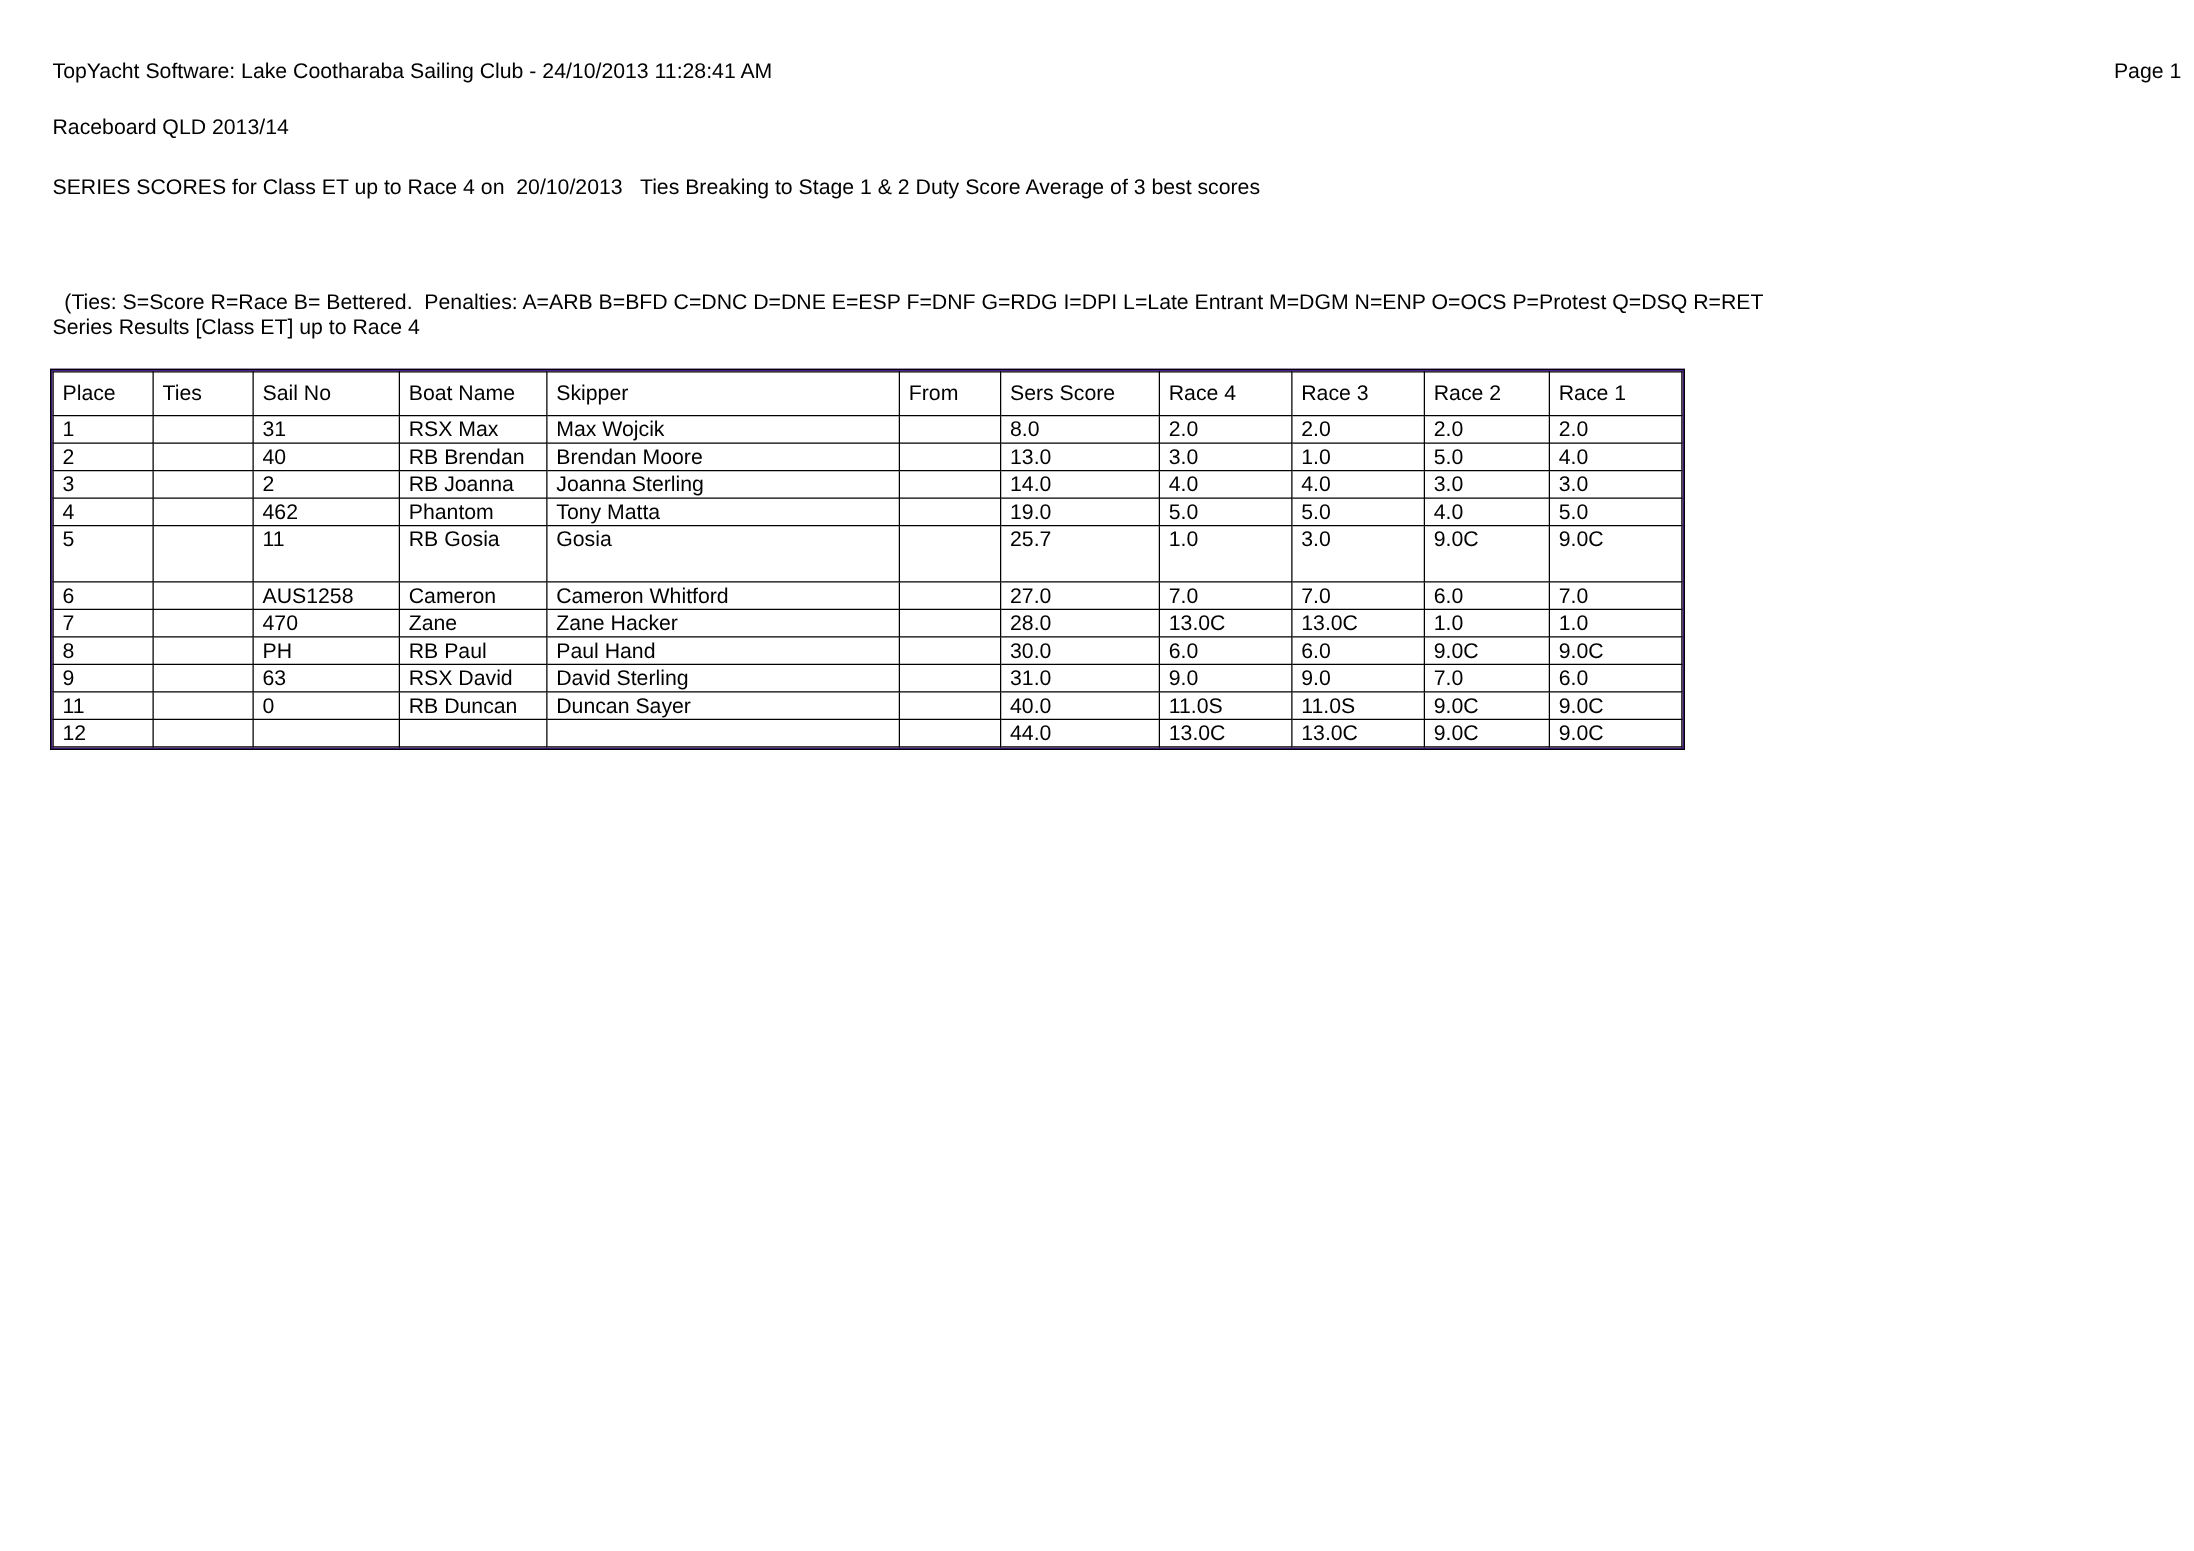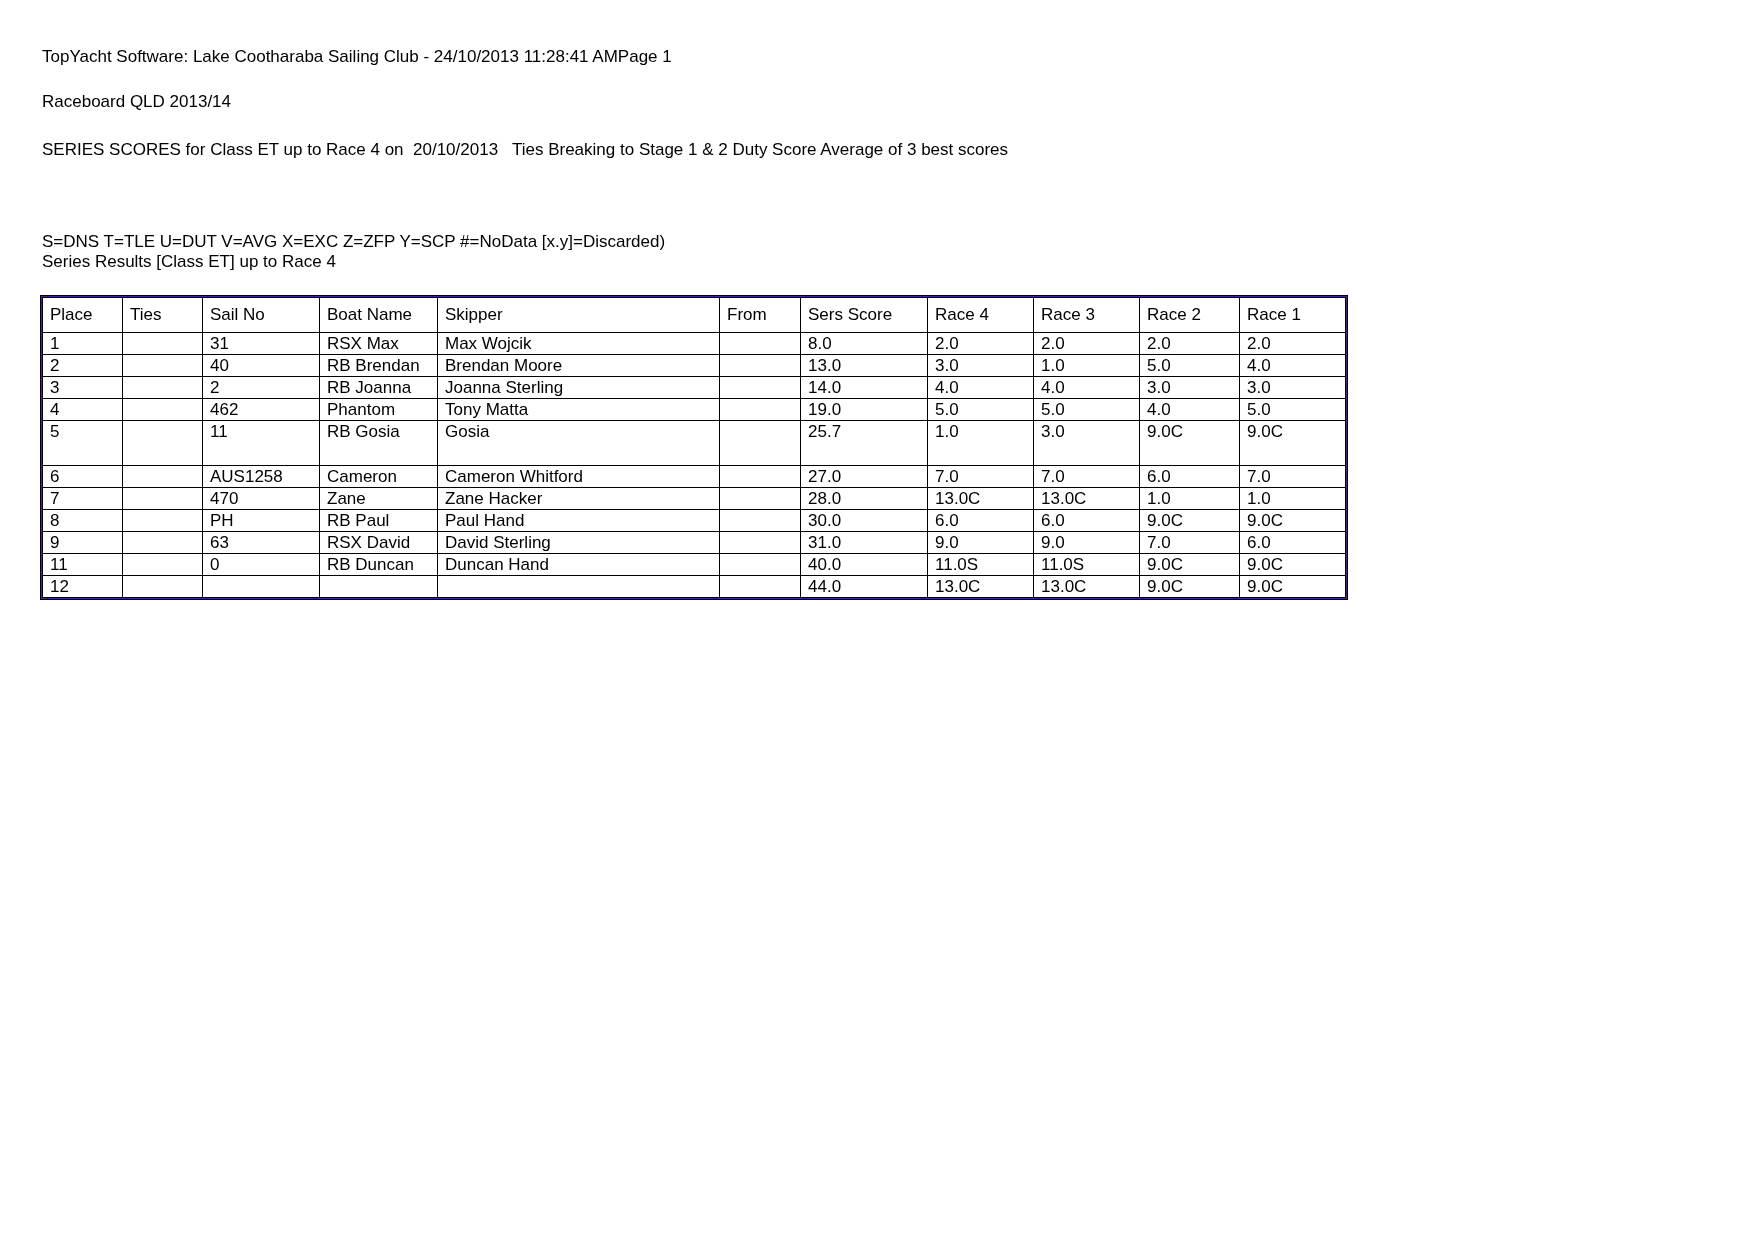--- a/index.html
+++ b/index.html
@@ -15,21 +15,21 @@
   .txt {
     position: absolute;
     font-size: 17px;
     line-height: 21px;
     white-space: pre;
     color: #000;
   }
   #header-line {
     top: 46px; left: 42px; right: 10px;
     display: flex;
-    justify-content: flex-start;
+    justify-content: space-between;
     align-items: baseline;
   }
   #series-name   { top: 91px;  left: 42px; }
   #series-scores { top: 139px; left: 42px; }
   #legend        { top: 184px; left: 42px; right: 180px; line-height: 23px; }
   #results-title { top: 251px; left: 42px; }
 
   #table-wrap {
     position: absolute;
     top: 295px; left: 40px;
@@ -66,20 +66,21 @@
   <div class="txt" id="header-line">
     <span>TopYacht Software: Lake Cootharaba Sailing Club - 24/10/2013 11:28:41 AM</span>
     <span>Page 1</span>
   </div>
 
   <div class="txt" id="series-name">Raceboard QLD 2013/14</div>
 
   <div class="txt" id="series-scores">SERIES SCORES for Class ET up to Race 4 on  20/10/2013   Ties Breaking to Stage 1 &amp; 2 Duty Score Average of 3 best scores</div>
 
   <div class="txt" id="legend">
+    <div>  (Ties: S=Score R=Race B= Bettered.  Penalties: A=ARB B=BFD C=DNC D=DNE E=ESP F=DNF G=RDG I=DPI L=Late Entrant M=DGM N=ENP O=OCS P=Protest Q=DSQ R=RET</div>
     <div>S=DNS T=TLE U=DUT V=AVG X=EXC Z=ZFP Y=SCP #=NoData [x.y]=Discarded)</div>
   </div>
 
   <div class="txt" id="results-title">Series Results [Class ET] up to Race 4</div>
 
   <div id="table-wrap">
     <table id="results-table">
       <colgroup>
         <col style="width:80px">
           <col style="width:80px">
@@ -224,21 +225,21 @@
             <td class="num">9.0</td>
             <td class="num">9.0</td>
             <td class="num">7.0</td>
             <td class="num">6.0</td>
           </tr>
           <tr>
             <td>11</td>
             <td></td>
             <td>0</td>
             <td>RB Duncan</td>
-            <td>Duncan Hand</td>
+            <td>Duncan Sayer</td>
             <td></td>
             <td class="num">40.0</td>
             <td class="num">11.0S</td>
             <td class="num">11.0S</td>
             <td class="num">9.0C</td>
             <td class="num">9.0C</td>
           </tr>
           <tr>
             <td>12</td>
             <td></td>

